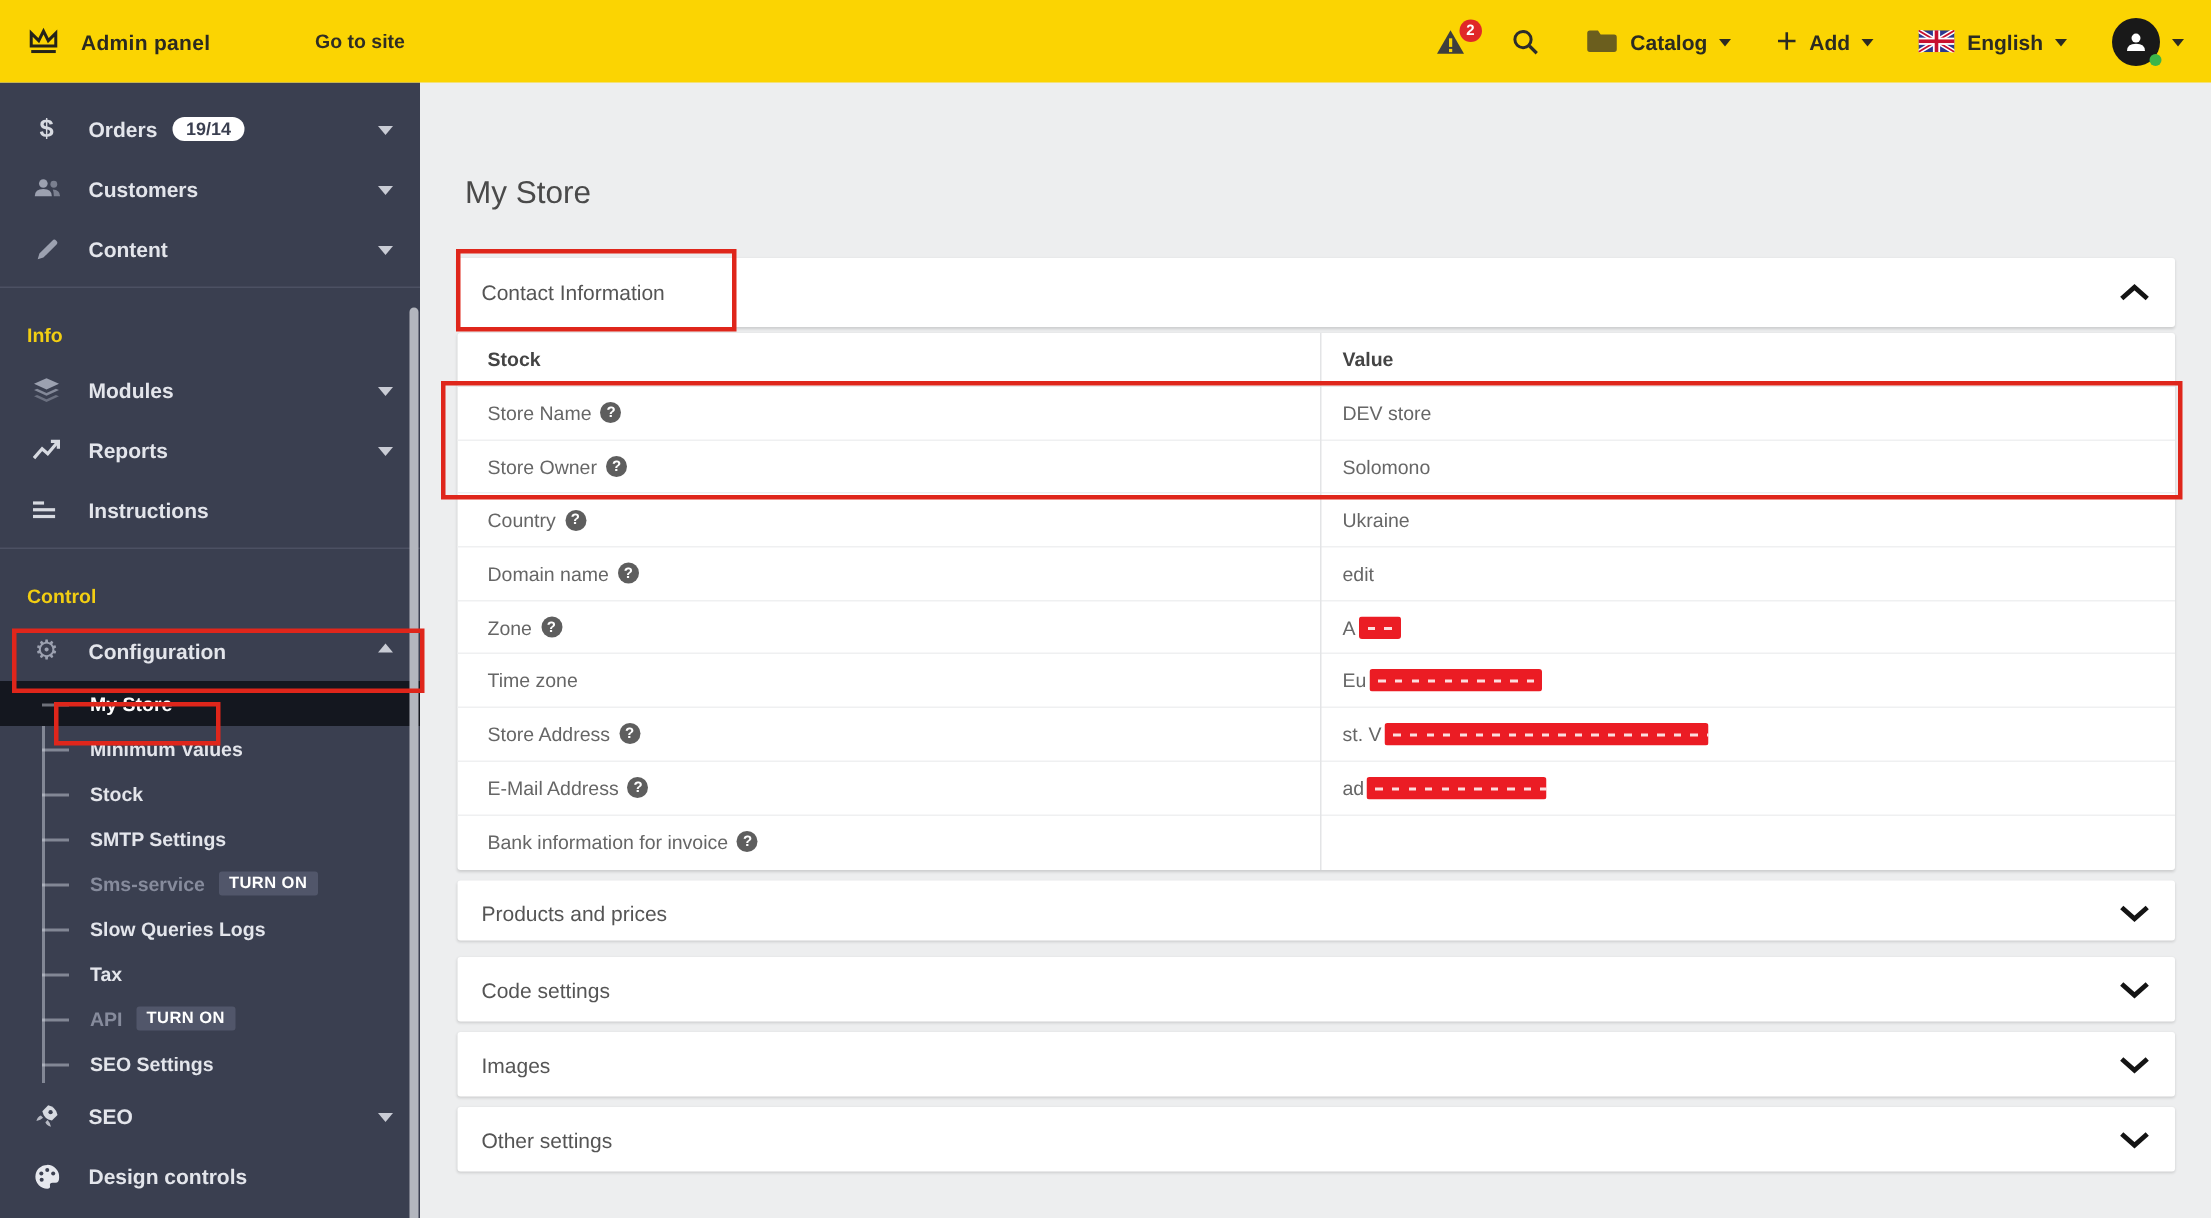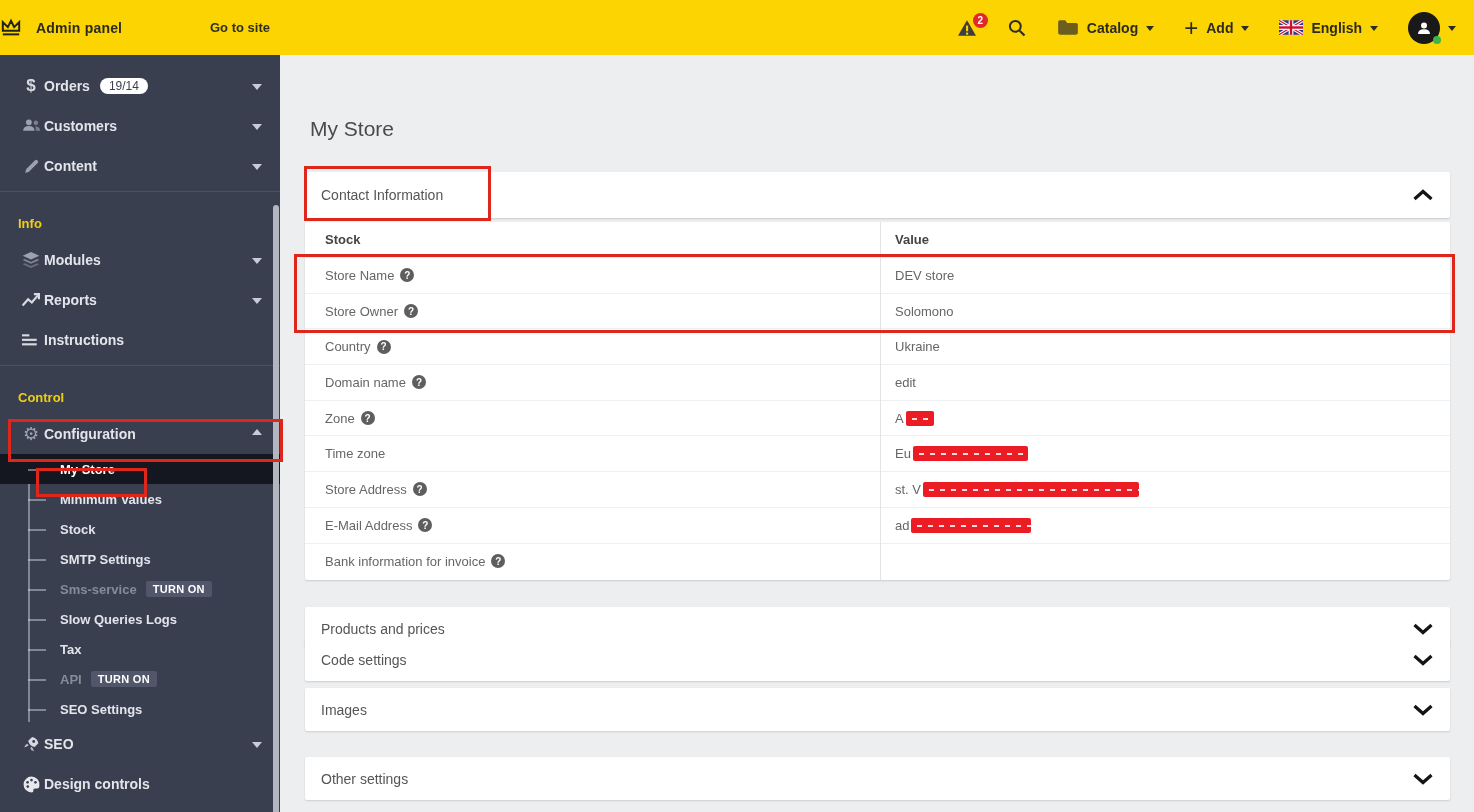--- a/index.html
+++ b/index.html
@@ -1,42 +1,42 @@
 <!DOCTYPE html>
 <html><head>
 <meta charset="utf-8">
 <style>
   * { box-sizing: border-box; margin: 0; padding: 0; }
   html,body { width:1474px; height:812px; overflow:hidden; }
   body { font-family:"Liberation Sans", sans-serif; position:relative; background:#EDEEEF; }
 
   
   .topbar { position:absolute; top:0; left:0; width:1474px; height:55px; background:#FBD402; display:flex; align-items:center; z-index:10; }
-  .brand-wrap { display:flex; align-items:center; width:210px; }
+  .brand-wrap { display:flex; align-items:center; padding-left:18px; width:210px; }
   .brand { font-size:14px; font-weight:bold; color:#2B2A20; margin-left:14px; letter-spacing:.2px; }
   .goto { font-size:13px; font-weight:bold; color:#2F2E24; cursor:pointer; }
   .top-right { margin-left:auto; display:flex; align-items:center; gap:30px; padding-right:18px; }
   .top-item { display:flex; align-items:center; gap:8px; font-size:14px; font-weight:bold; color:#2B2B22; cursor:pointer;text-align:right; }
   .caret-d { width:0; height:0; border:4.5px solid transparent; border-top:5.5px solid #2B2B22; margin-top:5px; }
   .warn-wrap { position:relative; }
   .warn-badge { position:absolute; top:-6px; right:-11px; background:#E02828; color:#fff; font-size:10px; font-weight:bold; width:15px; height:15px; border-radius:50%; display:flex; align-items:center; justify-content:center; }
   .avatar { width:32px; height:32px; border-radius:50%; background:#191919; display:flex; align-items:center; justify-content:center; position:relative; }
   .avatar .dot { position:absolute; bottom:0; right:-1px; width:8px; height:8px; border-radius:50%; background:#3CB54A; }
   .plus-glyph { font-size:24px; font-weight:normal; line-height:20px; color:#2B2B22; }
 
   
   .sidebar { position:absolute; top:55px; left:0; width:280px; bottom:0; background:#3A3F50; color:#E3E5EB; overflow:hidden; z-index:5; }
   .s-item { height:40px; display:flex; align-items:center; padding:0 18px 0 18px; font-size:14px; font-weight:bold; cursor:pointer; }
   .s-item .ic { width:26px; display:flex; justify-content:center; }
-  .s-item .lbl { }
+  .s-item .lbl { margin-left:15px; }
   .s-caret { margin-left:auto; width:0; height:0; border:5px solid transparent; border-top:6px solid #C9CCD5; margin-top:6px; }
   .s-caret.up { border-top:none; border-bottom:6px solid #C9CCD5; margin-top:-5px; }
   .s-divider { height:1px; background:#4C5163; margin:5px 0; }
   .s-section { padding:19px 0 9px 18px; font-size:13px; font-weight:bold; color:#F2CE12; }
-  .pill { background:#fff; color:#3A3F50; font-size:12px; font-weight:normal; border-radius:9px; padding:1px 9px; margin-left:10px; }
+  .pill { background:#fff; color:#3A3F50; font-size:12px; font-weight:bold; border-radius:9px; padding:1px 9px; margin-left:10px; }
   .dollar { font-size:17px; font-weight:bold; color:#D7DAE1; }
   .gear-glyph { font-family:"DejaVu Sans", sans-serif; font-size:18px; color:#9CA1B0; line-height:18px; }
   .sub-item { height:30px; display:flex; align-items:center; padding-left:60px; font-size:13px; font-weight:bold; color:#E3E5EB; position:relative; cursor:pointer; }
   .sub-item::before { content:""; position:absolute; left:28px; top:50%; width:18px; height:2px; background:rgba(220,224,233,.45); }
   .sub-item.active { background:#14171F; color:#FFF; }
   .sub-item .muted { color:#868B9C; }
   .turnon { background:#51566A; color:#FFF; font-size:11px; font-weight:bold; padding:2px 7px; margin-left:9px; border-radius:2px; letter-spacing:.3px; }
   .tree-line { position:absolute; left:28px; top:411px; width:2px; height:256px; background:rgba(220,224,233,.45); }
   .scroll-thumb { position:absolute; right:1px; top:150px; width:6px; height:610px; background:#B3B6BE; border-radius:3px; }
 
@@ -57,22 +57,22 @@
   .tcell-r { padding-left:15px; flex:1; display:flex; align-items:center; }
   .help { display:inline-flex; width:14px; height:14px; border-radius:50%; background:#5E5E5E; color:#fff; font-size:10px; font-weight:bold; align-items:center; justify-content:center; margin-left:6px; flex:none; }
   .redact { display:inline-block; height:15px; background:
       repeating-linear-gradient(90deg, rgba(255,255,255,0) 0 6px, rgba(255,255,255,.85) 6px 11px) 0 7px / 100% 2px no-repeat,
       #EB1C24; border-radius:2px; margin-left:2px; }
   .redact.two { background:
       repeating-linear-gradient(90deg, rgba(255,255,255,0) 0 6px, rgba(255,255,255,.85) 6px 11px) 0 4px / 100% 2px no-repeat,
       repeating-linear-gradient(90deg, rgba(255,255,255,0) 0 6px, rgba(255,255,255,.85) 6px 11px) 0 9px / 100% 2px no-repeat,
       #EB1C24; }
   .w-zone{width:28px;} .w-tz{width:115px;} .w-addr{width:216px;} .w-email{width:120px;} .w-bank{width:452px;}
-  .card.fold1{ top:552px; height:40px; } .card.fold2{ top:583px; height:43px; }
-  .card.fold3{ top:633px; height:43px; } .card.fold4{ top:702px; height:43px; }
+  .card.fold1{ top:532px; height:40px; } .card.fold2{ top:583px; height:43px; }
+  .card.fold3{ top:633px; height:43px; } .card.fold4{ top:683px; height:43px; }
   .card.fold1 .panel-head,.card.fold2 .panel-head,.card.fold3 .panel-head,.card.fold4 .panel-head{height:43px;}
 
   
   .anno { position:absolute; border:3px solid #DF261B; z-index:60; pointer-events:none; }
   .anno1 { left:304px; top:166px; width:187px; height:55px; }
   .anno2 { left:294px; top:254px; width:1161px; height:79px; }
   .anno3 { left:8px;   top:419px; width:275px; height:43px; }
   .anno4 { left:36px;  top:468px; width:111px; height:29px; }
 
   svg { display:block; }

